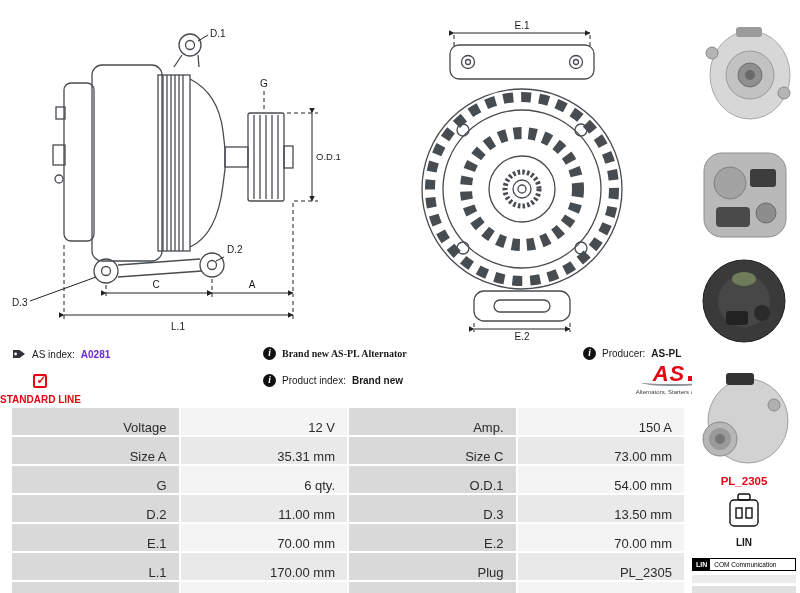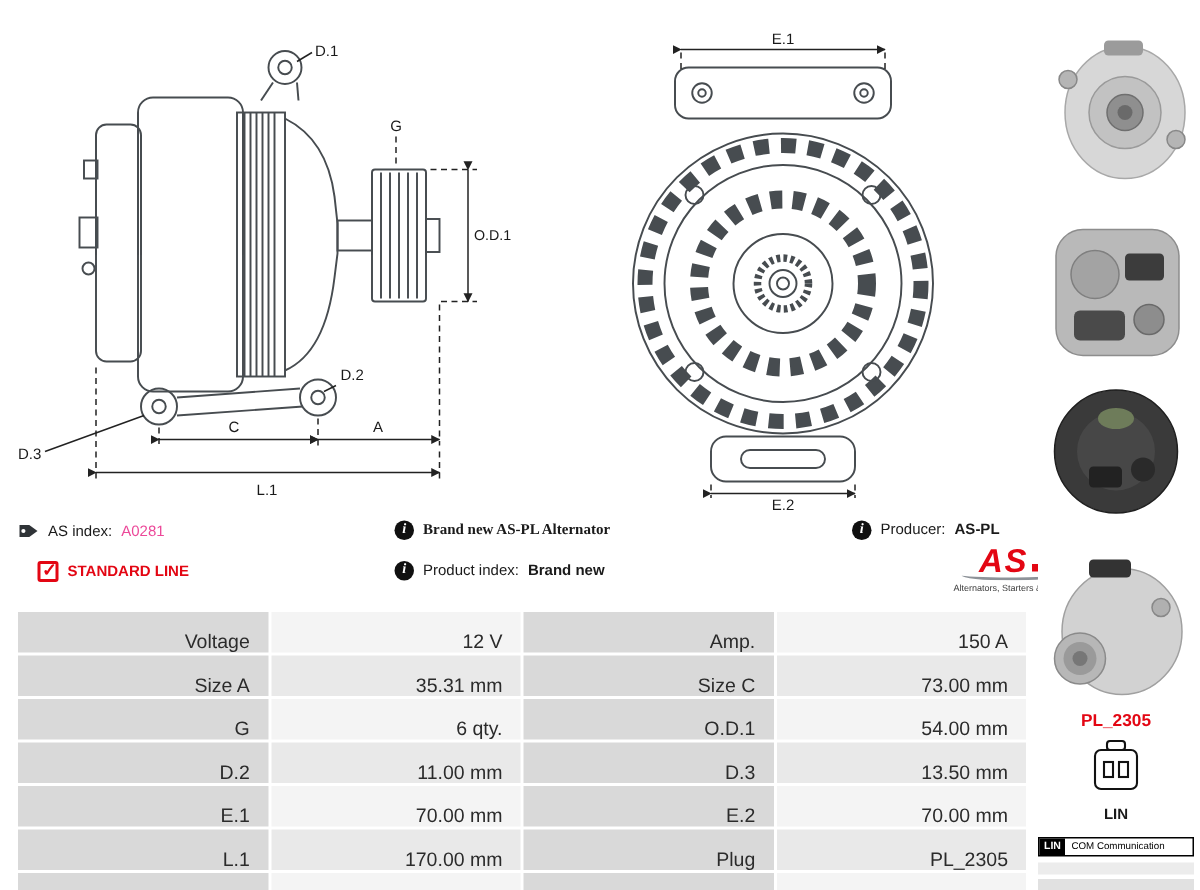--- a/index.html
+++ b/index.html
@@ -6,21 +6,21 @@
   html,body { background:#fff; }
   body { font-family:"Liberation Sans", sans-serif; color:#1a1a1a; }
   .page { position:relative; width:800px; height:593px; background:#fff; overflow:hidden;margin-top:15px; }
   svg text { font-family:"Liberation Sans", sans-serif; fill:#1a1a1a; }
 
   .abs { position:absolute; }
 
   
   .info-line { position:absolute; display:flex; align-items:center; gap:6px; font-size:10px; white-space:nowrap; }
   .b { font-weight:bold; }
-  .idx { font-weight:normal; color:#ec4899; }
+  .idx { font-weight:bold; color:#6d28d9; }
   .red { color:#e30613; font-weight:bold; }
   .iico { display:inline-block; width:13px; height:13px; border-radius:50%; background:#101010; color:#fff;
           font-size:9.5px; line-height:13px; text-align:center; font-weight:700; font-style:italic;
           font-family:"Liberation Serif", serif; flex:0 0 13px; }
   .iico::before { content:"i"; }
   .chk { width:14px; height:14px; border:2px solid #e30613; border-radius:2px; position:relative; display:inline-block; flex:0 0 14px; }
   .chk::before { content:"\2713"; color:#e30613; font-size:12px; font-weight:bold; position:absolute; left:1px; top:-3px; }
 
   
   .aspl { position:absolute; left:634px; top:349px; width:78px; text-align:center; }
@@ -182,27 +182,27 @@
     </svg>
     <span>AS index:</span>
     <span class="idx">A0281</span>
   </div>
 
   <div class="info-line" style="left:263px; top:332px;font-family:Liberation Serif, serif;">
     <span class="iico"></span>
     <span class="b">Brand new AS-PL Alternator</span>
   </div>
 
-  <div class="info-line" style="left:568px; top:332px;">
+  <div class="info-line" style="left:583px; top:332px;">
     <span class="iico"></span>
     <span>Producer:</span>
     <span class="b">AS-PL</span>
   </div>
 
-  <div class="info-line" style="left:25px; top:359px;">
+  <div class="info-line" style="left:0; top:359px;flex-direction:column;">
     <span class="chk"></span>
     <span class="red">STANDARD LINE</span>
   </div>
 
   <div class="info-line" style="left:263px; top:359px;">
     <span class="iico"></span>
     <span>Product index:</span>
     <span class="b">Brand new</span>
   </div>
 

